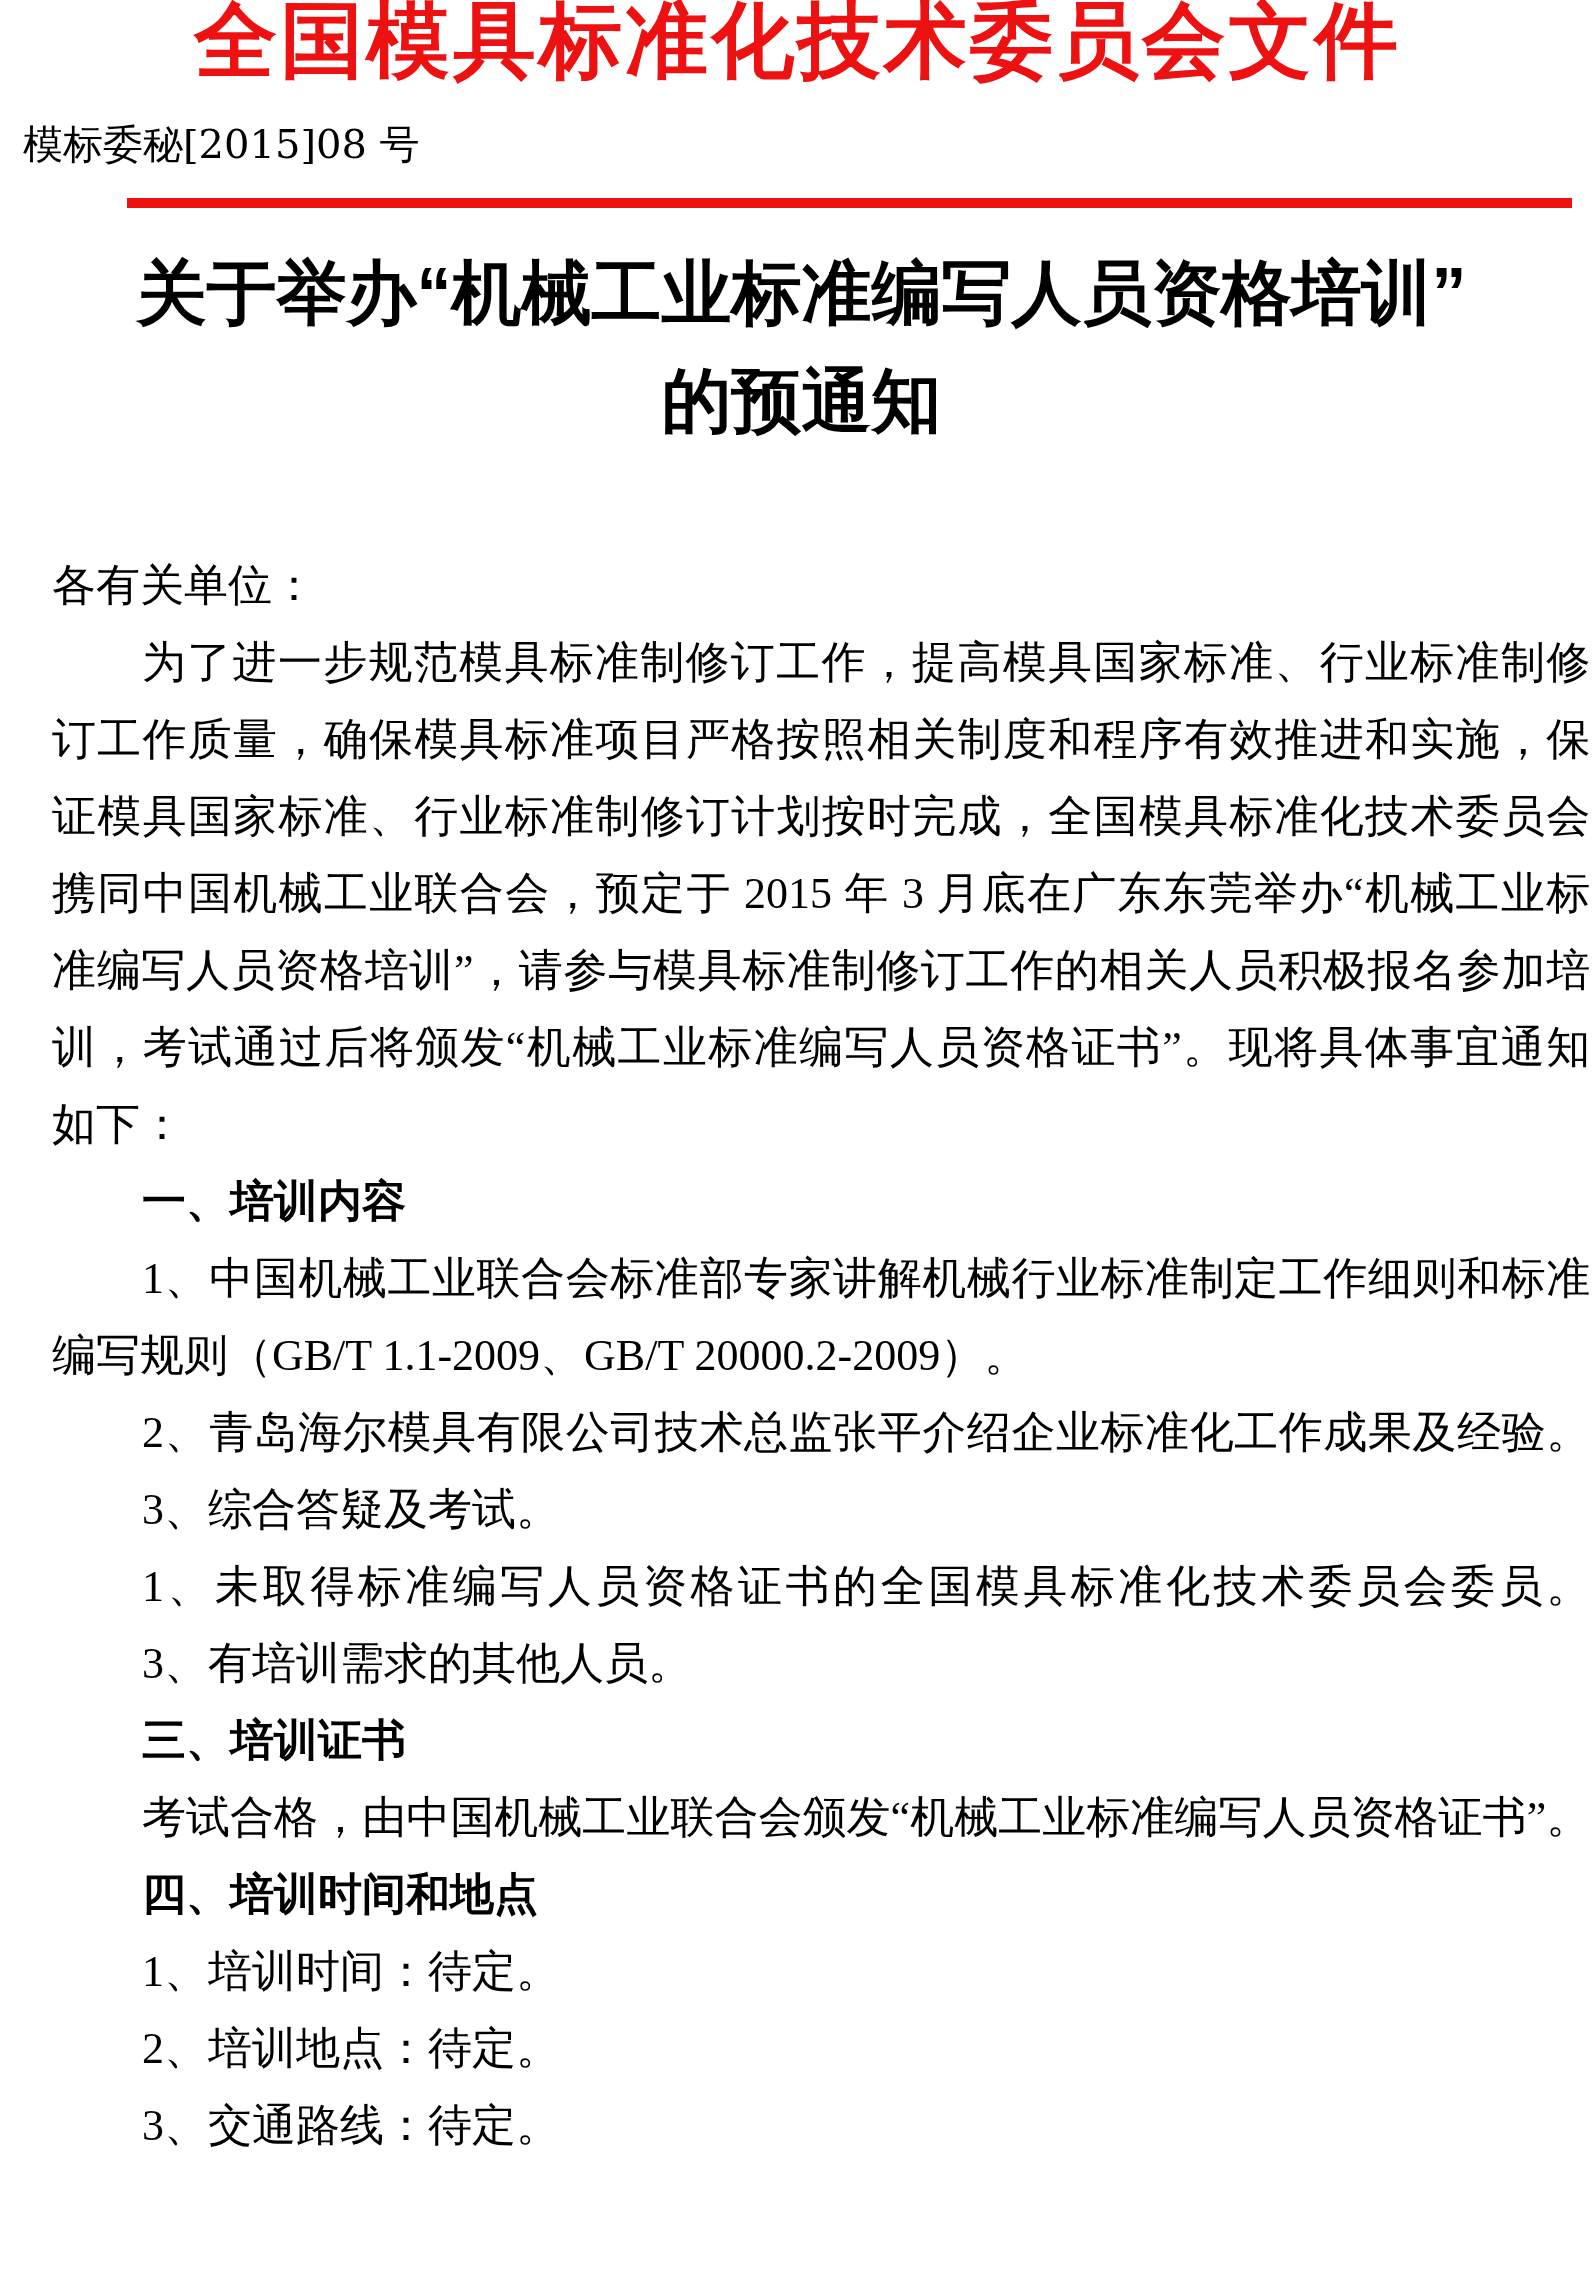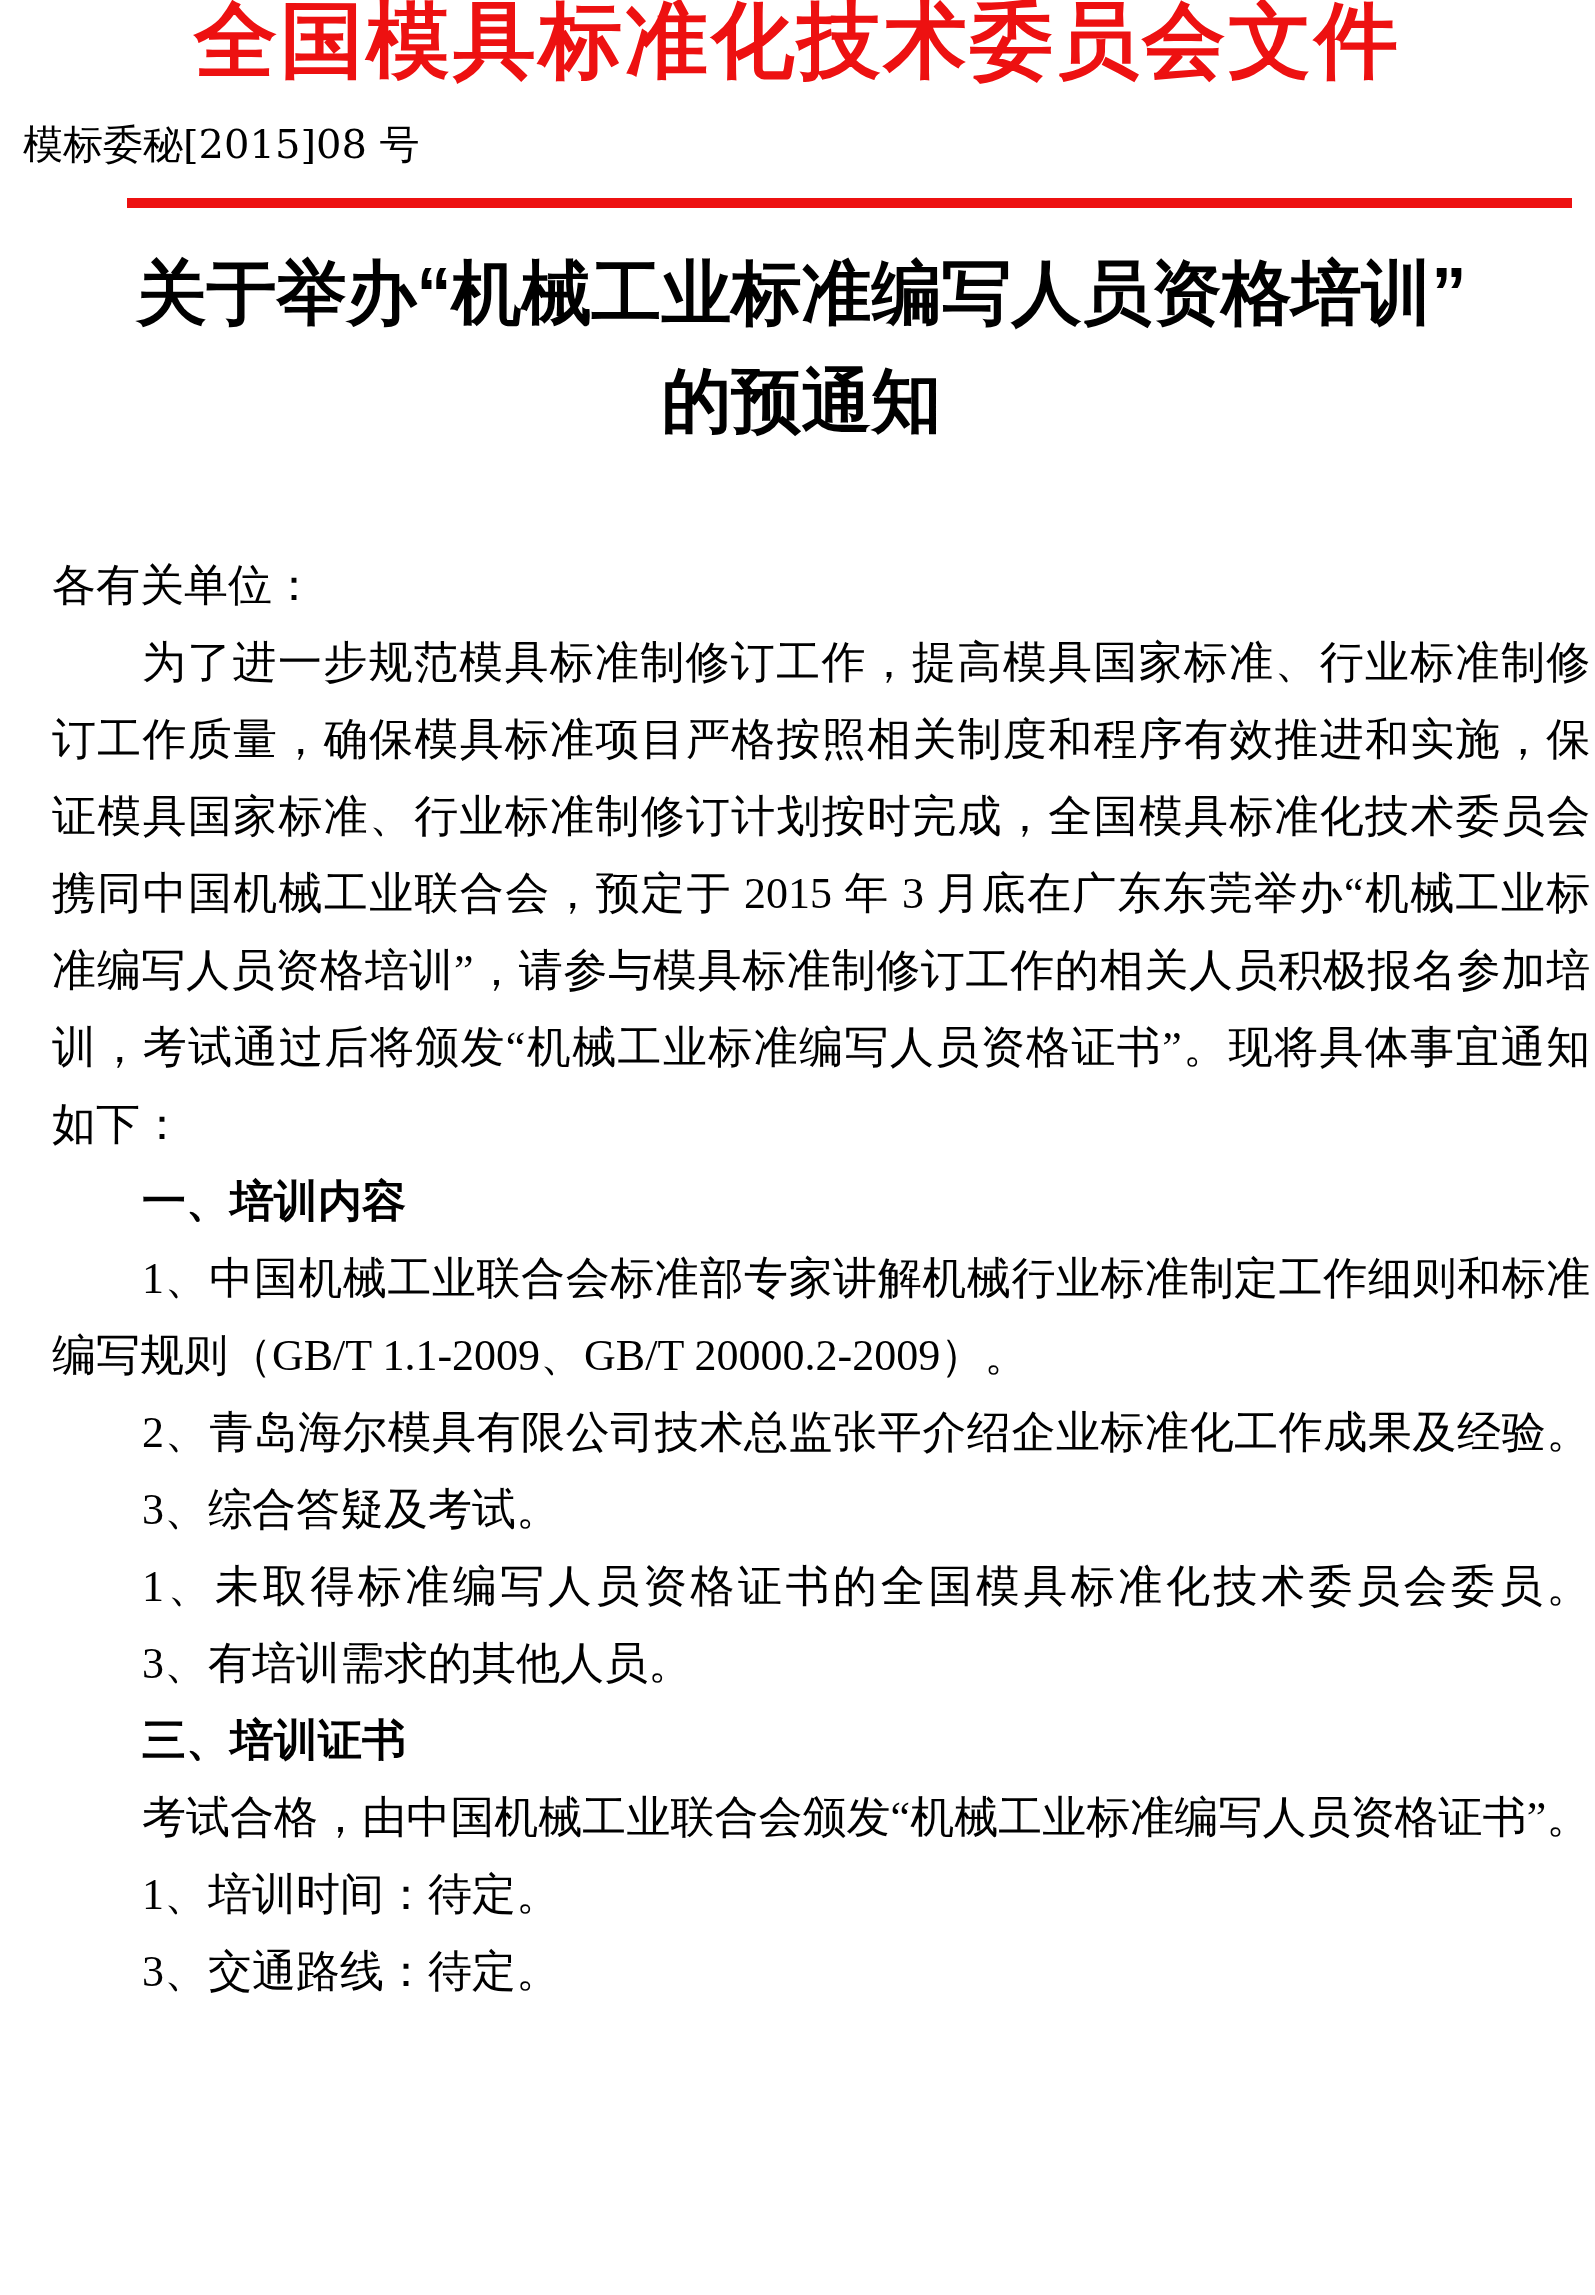--- a/index.html
+++ b/index.html
@@ -110,18 +110,20 @@
       <div class="line">如下：</div>
       <div class="line indent bold">一、培训内容</div>
       <div class="line indent just">1、中国机械工业联合会标准部专家讲解机械行业标准制定工作细则和标准</div>
       <div class="line">编写规则（GB/T 1.1-2009、GB/T 20000.2-2009）。</div>
       <div class="line indent just">2、青岛海尔模具有限公司技术总监张平介绍企业标准化工作成果及经验。</div>
       <div class="line indent">3、综合答疑及考试。</div>
       <div class="line indent just">1、未取得标准编写人员资格证书的全国模具标准化技术委员会委员。</div>
       <div class="line indent">3、有培训需求的其他人员。</div>
       <div class="line indent bold">三、培训证书</div>
       <div class="line indent just">考试合格，由中国机械工业联合会颁发“机械工业标准编写人员资格证书”。</div>
+      <div class="line indent bold">四、培训时间和地点</div>
       <div class="line indent">1、培训时间：待定。</div>
+      <div class="line indent">2、培训地点：待定。</div>
       <div class="line indent">3、交通路线：待定。</div>
     </div>
 
 </div>
 
 
 </body></html>

